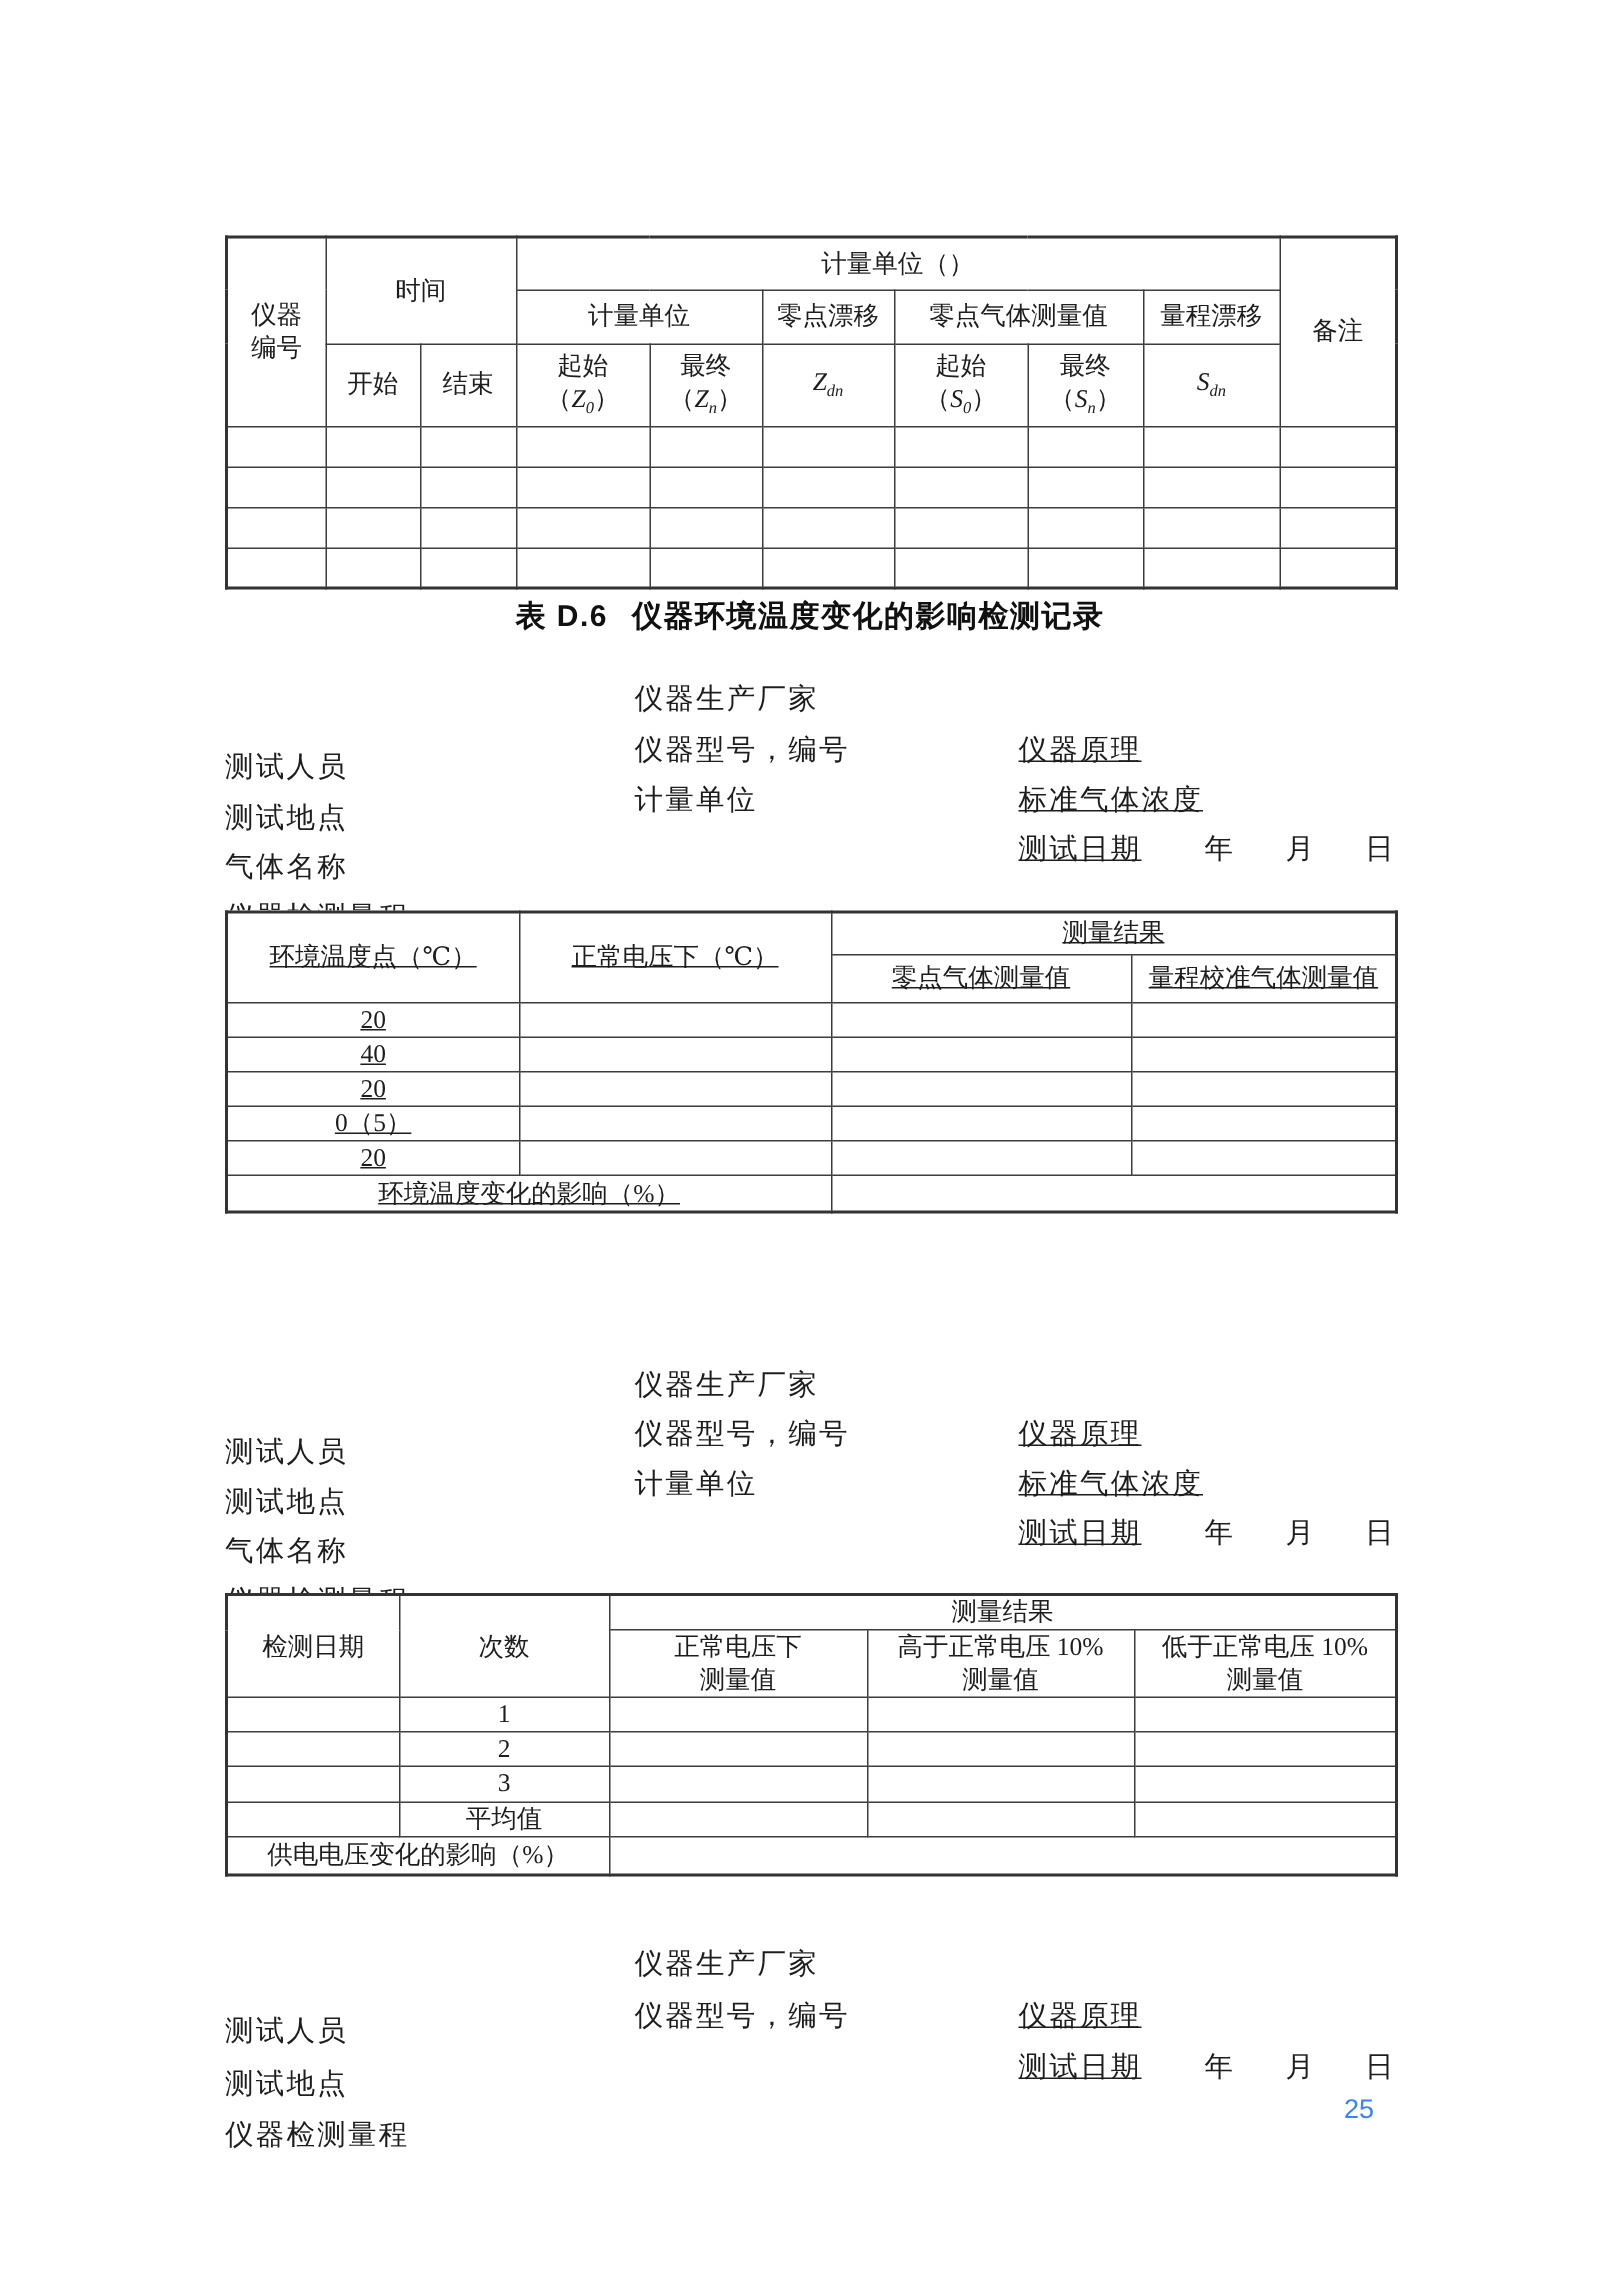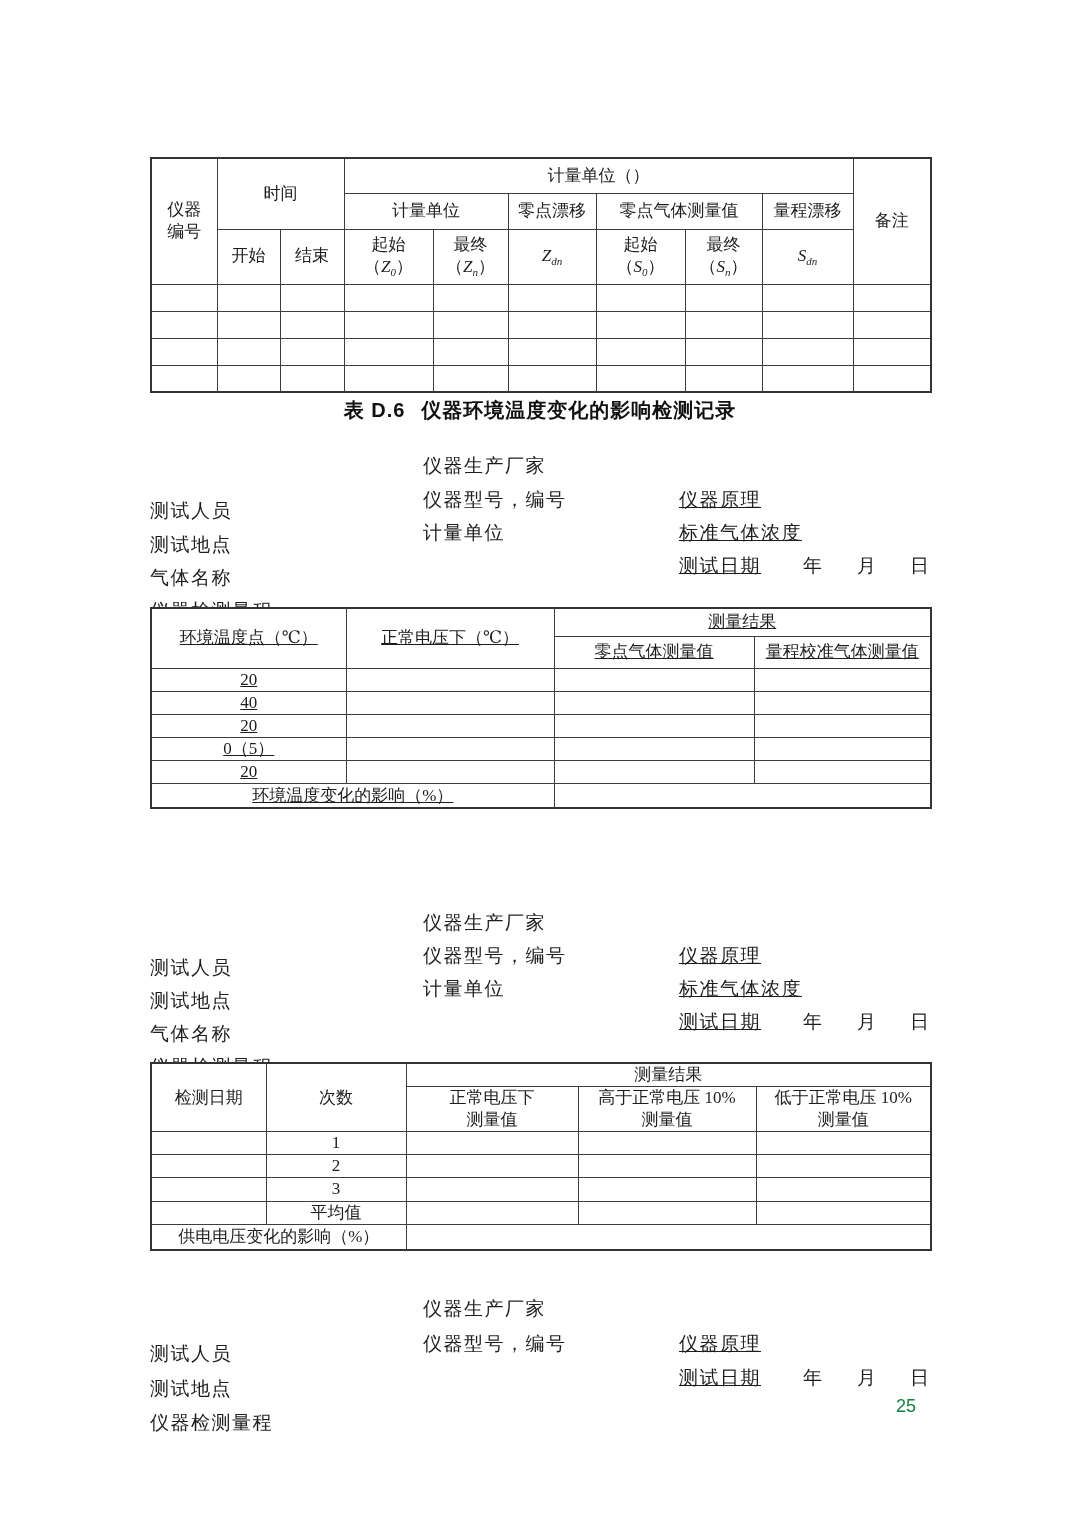--- a/index.html
+++ b/index.html
@@ -28,21 +28,21 @@
   .frow { position:absolute; left:150px; width:780px; height:26px; font-size:19px; }
   .frow span { position:absolute; top:0; white-space:nowrap; letter-spacing:1.5px; }
   .c1 { left:0;margin-top:45px; }
   .c2 { left:273px; }
   .c3 { left:529px;text-decoration:underline; }
   .yy { left:653px; }
   .mm { left:707px; }
   .dd { left:760px; }
   .pagenum {
     position:absolute; left:896px; top:1396px; font-size:18px;
-    font-family:"Liberation Sans","DejaVu Sans",sans-serif; color:#15803d;
+    font-family:"Liberation Sans","DejaVu Sans",sans-serif; color:#3b82f6;
   }
 </style>
 </head>
 <body>
 
 <div class="page">
 
   <table class="doc-table" style="left:150px; top:157px; width:780px;">
     <colgroup>
       <col style="width:66px">

